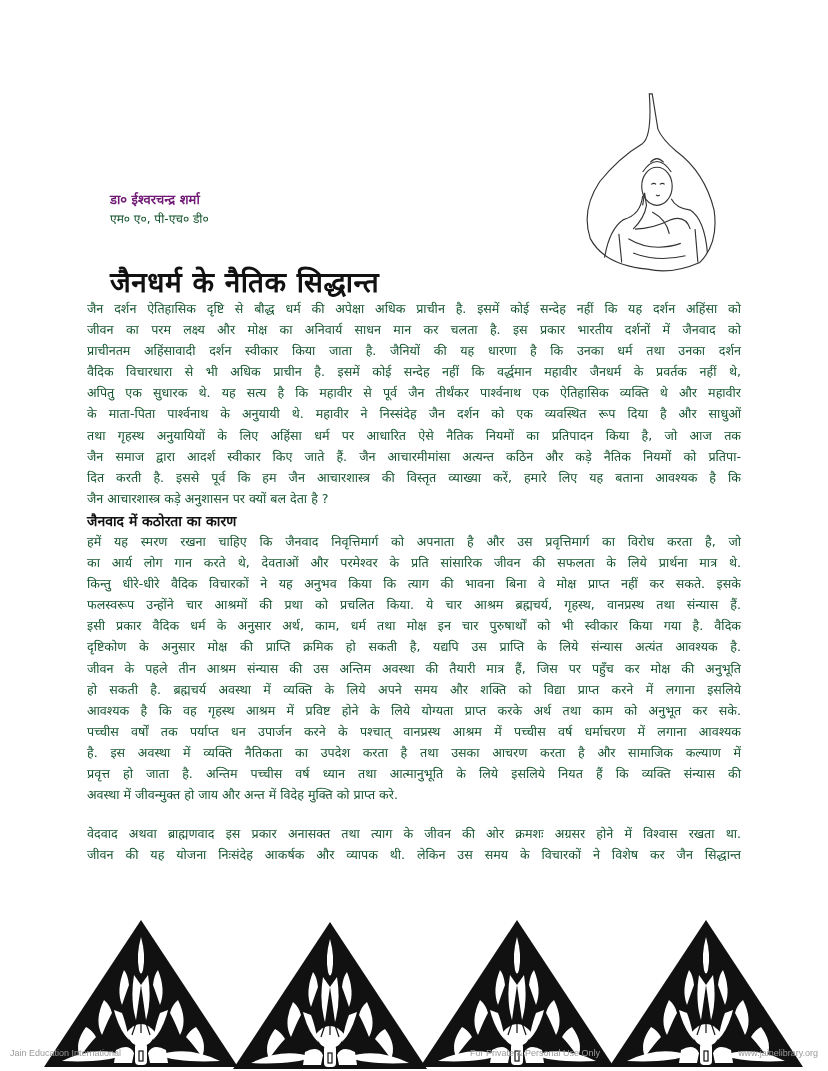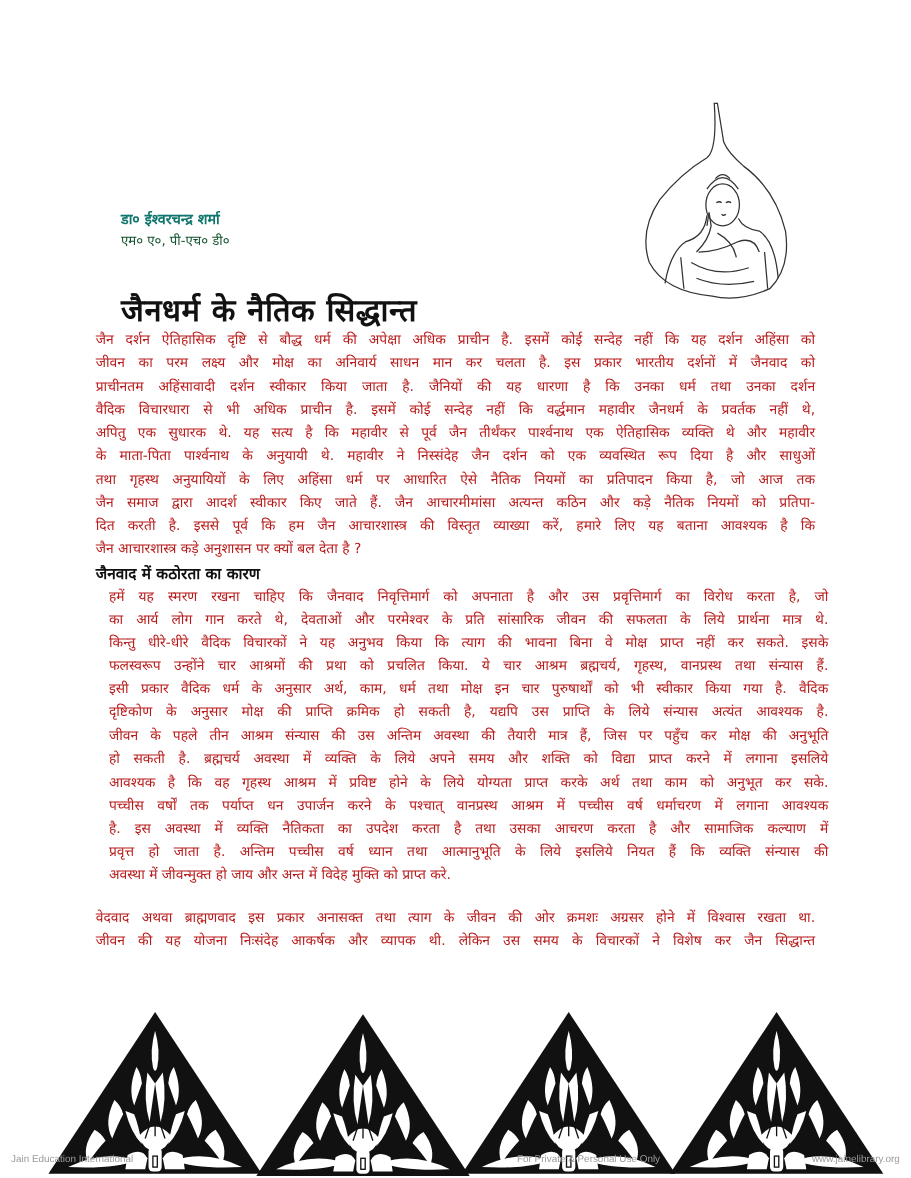--- a/index.html
+++ b/index.html
@@ -1,27 +1,27 @@
 <!DOCTYPE html>
 <html><head>
 <meta charset="utf-8">
 <style>
   html, body { margin: 0; padding: 0; background: #ffffff; }
   body { width: 828px; height: 1071px; position: relative; overflow: hidden;
          font-family: "DejaVu Sans", sans-serif; color: #1a1a1a; }
   .illustration { position: absolute; left: 576px; top: 84px; width: 200px; height: 195px; }
-  .author { position: absolute; left: 110px; top: 190px; font-size: 13px; font-weight: bold; color: #0f766e; }
+  .author { position: absolute; left: 110px; top: 190px; font-size: 13px; font-weight: bold; color: #701a75; }
   .degree { position: absolute; left: 110px; top: 210px; font-size: 12px; color: #14532d; }
   .title { position: absolute; left: 110px; top: 230px; font-size: 28px; font-weight: bold; color: #111; letter-spacing: 0.5px; margin-top: 32px; }
-  .body-text { position: absolute; left: 87px; width: 654px; font-size: 12.6px; line-height: 21.1px; color: #b91c1c; }
+  .body-text { position: absolute; left: 87px; width: 654px; font-size: 12.6px; line-height: 21.1px; color: #14532d; }
   .line { display: block; white-space: nowrap; text-align-last: justify; text-align: justify; }
   .line.last { text-align-last: left; }
   #para1 { top: 298px; }
   #heading2 { position: absolute; left: 87px; top: 511px; font-size: 14px; font-weight: bold; color: #111; }
-  #para2 { top: 531px; margin-left: 12px; }
+  #para2 { top: 531px; }
   #para3 { top: 823px; }
   .ornaments { position: absolute; left: 0; top: 915px; width: 828px; height: 156px; }
   .footer { position: absolute; top: 1048px; font-size: 9px; color: #9a9a9a; font-family: "Liberation Sans", sans-serif; }
   #footer-left { left: 10px; }
   #footer-mid { left: 470px; text-align: center; }
   #footer-right { right: 10px; }
 </style>
 </head>
 <body>
 

